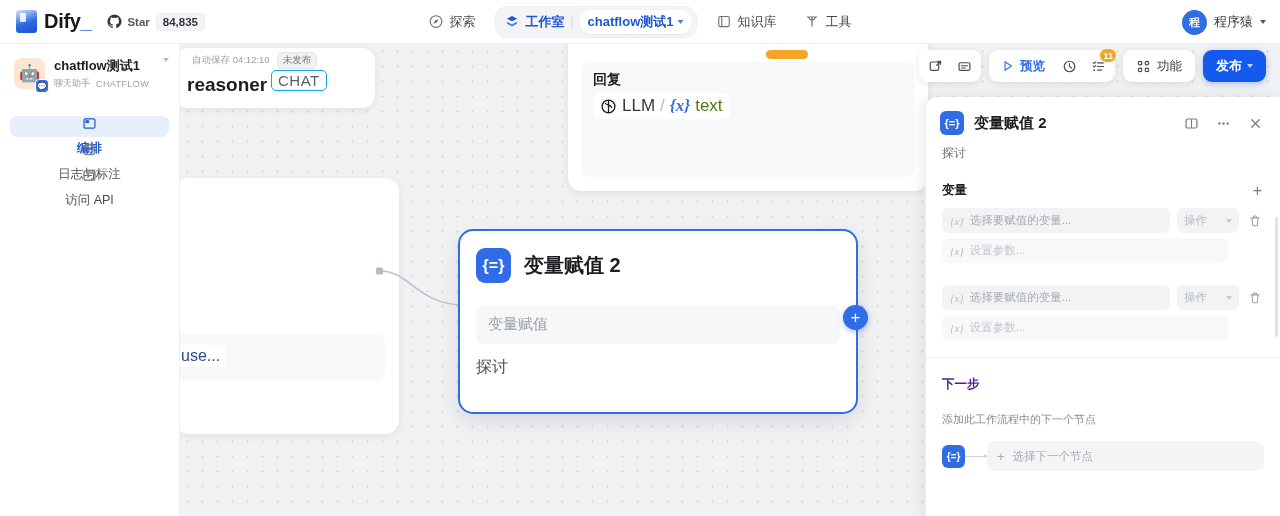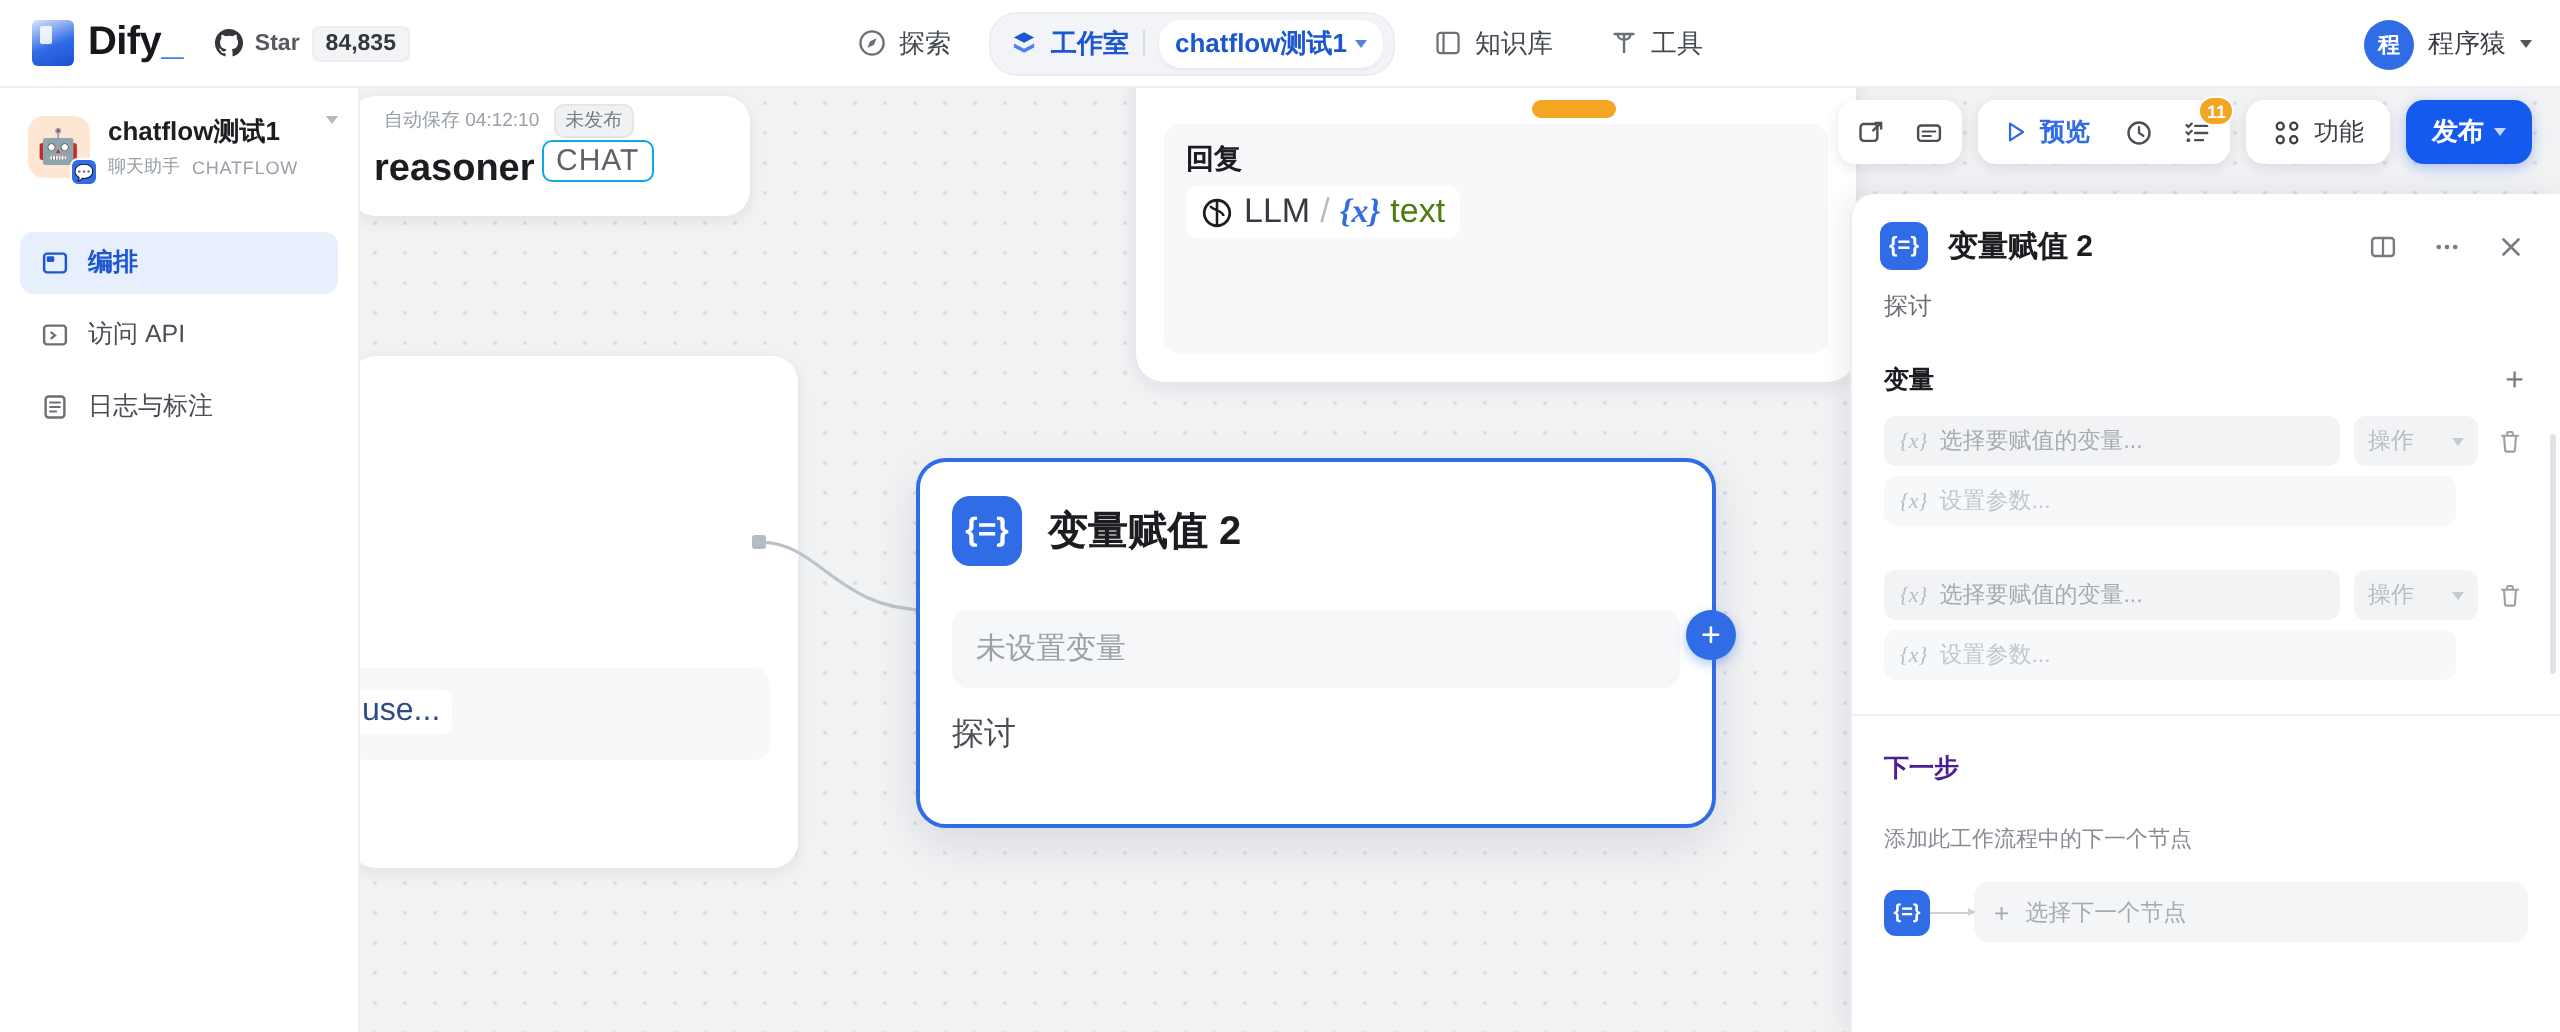--- a/index.html
+++ b/index.html
@@ -94,22 +94,22 @@
   }
   .app-meta { flex:1; min-width:0; }
   .app-title { font-size:13px; font-weight:700; color:#1b1d21; line-height:16px; white-space:nowrap; overflow:hidden;}
   .app-sub { font-size:9px; color:#9aa0a8; margin-top:3px; display:flex; gap:6px; align-items:center; }
   .app-sub .tagtype { letter-spacing:.4px; }
   .app-caret { padding-top:4px; color:#9aa0a8; }
 
   .menu { margin-top:26px; padding:0 10px; }
   .menu-item {
     display:flex; align-items:center; gap:9px;
-    height:31px; padding:0 10px; border-radius:7px; margin-bottom:5px;
-    font-size:12.5px; color:#4a4f57; cursor:pointer;
+    height:21px; padding:0 10px; border-radius:7px; margin-bottom:5px;
+    font-size:12.5px; color:#4a4f57; cursor:pointer;flex-direction:column;
   }
   .menu-item.active { background:#e7effd; color:#1c57cf; font-weight:600; }
   .menu-item .mico { width:15px;height:15px; flex:0 0 auto; }
 
   
   .canvas {
     position:absolute; left:180px; top:44px; width:1100px; height:472px;
     background-color:#f1f2f4;
     background-image: radial-gradient(#dcdee2 1px, transparent 1.1px);
     background-size: 15px 15px;
@@ -406,31 +406,31 @@
     <div class="menu">
       <div class="menu-item active">
         <svg class="mico" viewBox="0 0 16 16">
           <rect x="2.2" y="3" width="11.6" height="10" rx="1.6" fill="none" stroke="#1c57cf" stroke-width="1.3"></rect>
           <rect x="3.6" y="4.4" width="4" height="3" rx="0.7" fill="#1c57cf"></rect>
         </svg>
         <span>编排</span>
       </div>
       <div class="menu-item">
         <svg class="mico" viewBox="0 0 16 16">
+          <rect x="3" y="2.4" width="10" height="11.2" rx="1.6" fill="none" stroke="#6b7078" stroke-width="1.3"></rect>
+          <path d="M5.4 5.6h5.2M5.4 8h5.2M5.4 10.4h3.2" stroke="#6b7078" stroke-width="1.1" stroke-linecap="round"></path>
+        </svg>
+        <span>日志与标注</span>
+      </div>
+      <div class="menu-item">
+        <svg class="mico" viewBox="0 0 16 16">
           <rect x="2.2" y="3" width="11.6" height="10" rx="1.6" fill="none" stroke="#6b7078" stroke-width="1.3"></rect>
           <path d="M6 6.6 8 8.2 6 9.8" fill="none" stroke="#6b7078" stroke-width="1.2" stroke-linecap="round"></path>
         </svg>
         <span>访问 API</span>
-      </div>
-      <div class="menu-item">
-        <svg class="mico" viewBox="0 0 16 16">
-          <rect x="3" y="2.4" width="10" height="11.2" rx="1.6" fill="none" stroke="#6b7078" stroke-width="1.3"></rect>
-          <path d="M5.4 5.6h5.2M5.4 8h5.2M5.4 10.4h3.2" stroke="#6b7078" stroke-width="1.1" stroke-linecap="round"></path>
-        </svg>
-        <span>日志与标注</span>
       </div>
     </div>
   </div>
 
   <div class="canvas">
 
     <div class="node-partial-a">
       <div class="row">reasoner</div>
       <div class="chat-chip">CHAT</div>
     </div>
@@ -474,21 +474,21 @@
       <i></i>
       <i></i>
       <i></i>
     </div>
 
     <div class="node-main">
       <div class="head">
         <div class="nicon">{=}</div>
         <div class="ntitle">变量赋值 2</div>
       </div>
-      <div class="nbody">未设置变量</div>
+      <div class="nbody">变量赋值</div>
       <div class="nfoot">探讨</div>
       <div class="node-plus">+</div>
     </div>
   </div>
 
   <div class="toolbar">
     <div class="tb-group">
       <div class="tb-btn">
         <svg width="15" height="15" viewBox="0 0 16 16">
           <rect x="2.4" y="3.2" width="9" height="9" rx="1.8" fill="none" stroke="#4a4f57" stroke-width="1.3"></rect>

